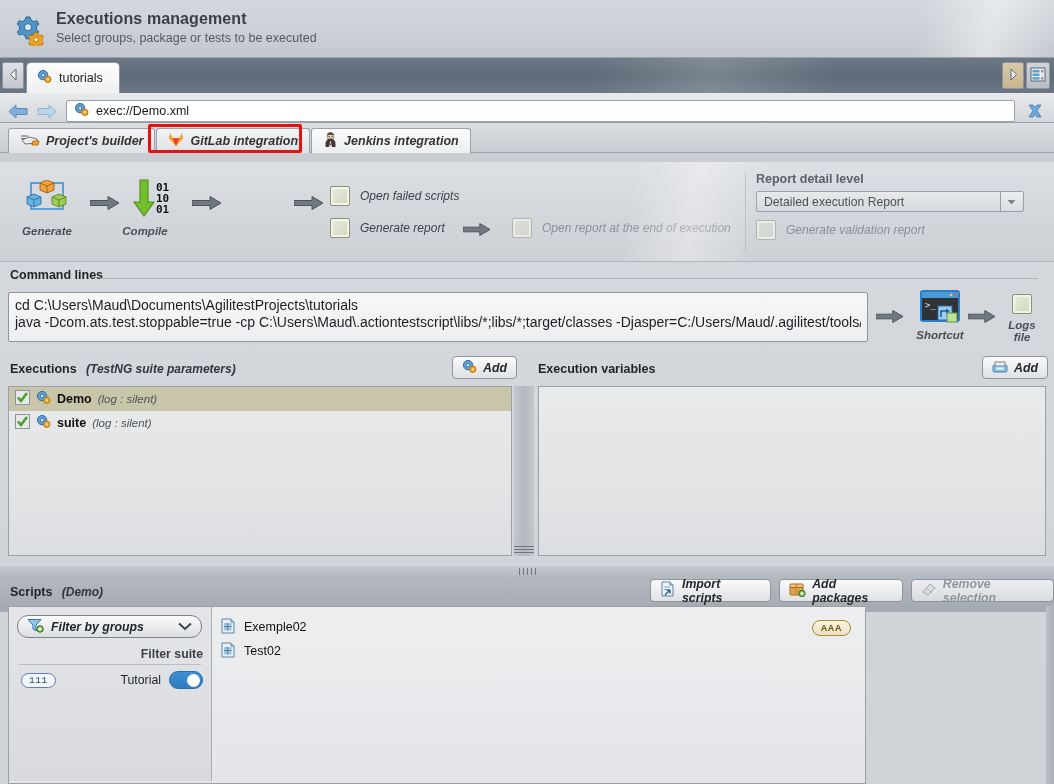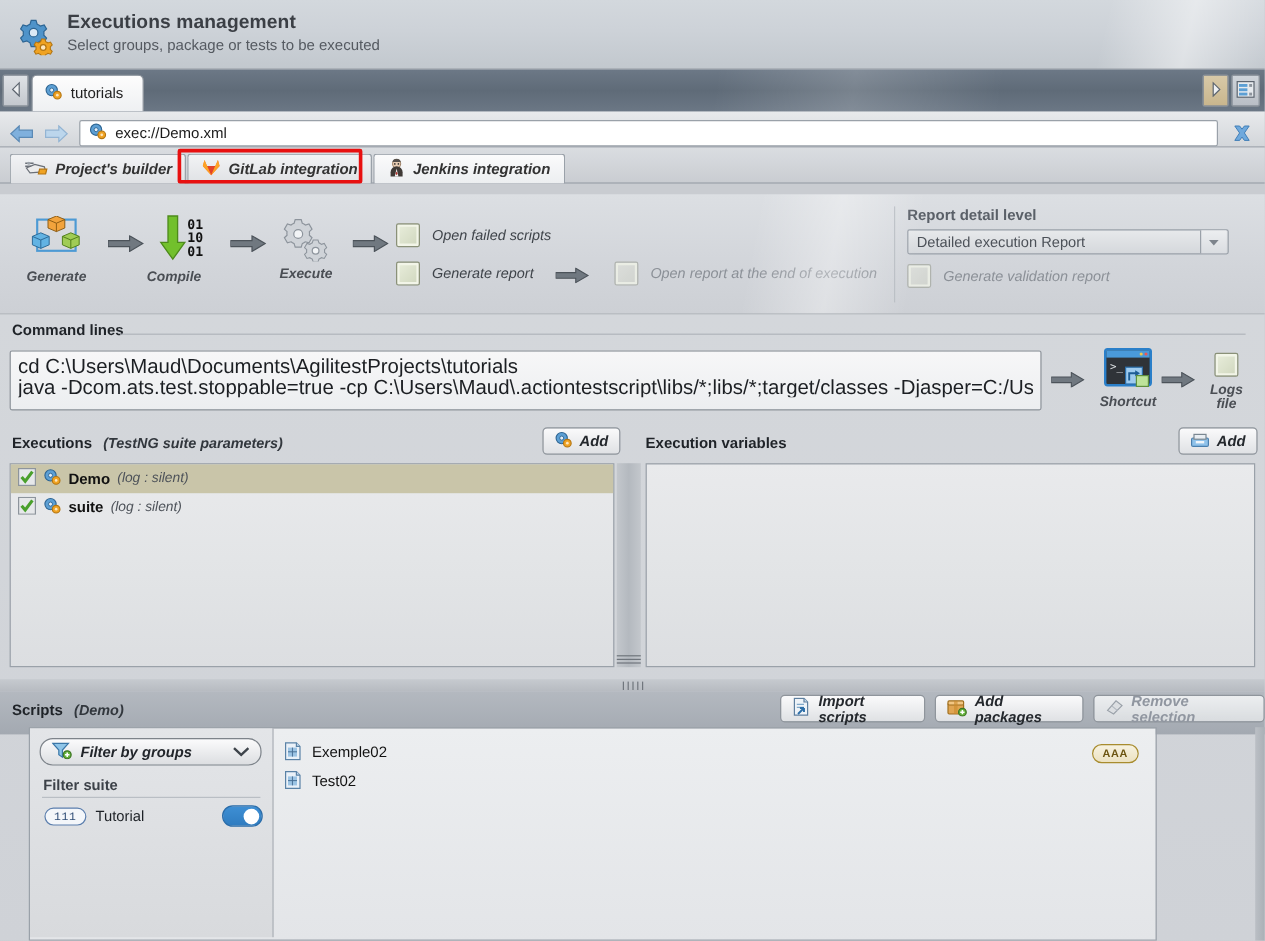--- a/index.html
+++ b/index.html
@@ -165,21 +165,21 @@
   .sect-title{ font-size:12.5px; font-weight:bold; color:#1f2328; display:inline-block;}
   .sect-sub{ font-size:12px; font-style:italic; font-weight:bold; color:#32373d; margin-left:6px;}
   .sect-rule{ position:absolute; height:1px; background:#b0b5bb; top:9px;}
 
   
   .cmd-box{
     position:absolute; left:8px; top:292px; width:860px; height:50px;
     background:linear-gradient(180deg,#f7f7f8,#eceef0);
     border:1px solid #8f959c; border-radius:2px;
     padding:4px 6px; overflow:hidden;
-    font-size:17px; color:#1c1f23; line-height:17px;
+    font-size:14px; color:#1c1f23; line-height:17px;
     white-space:nowrap;
   }
   .cmd-line{ overflow:hidden; text-overflow:clip; }
 
   
   .listpanel{
     position:absolute;
     background:linear-gradient(180deg,#e9eaec 0%,#e2e4e6 55%,#dcdee1 100%);
     border:1px solid #9aa1a9;
   }
@@ -213,23 +213,24 @@
     background:linear-gradient(180deg,#c6cacf,#b7bbc1);
     display:flex; align-items:center; justify-content:center;
   }
   .grip-v{ width:1px; height:7px; background:#70767d; margin:0 1.5px;}
 
   .scripts-hdr{
     position:absolute; left:0; top:576px; width:1054px; height:36px;
     background:linear-gradient(180deg,#b4b9c0,#a3a9b1);
   }
   .scripts-panel{
-    position:absolute; left:24px; top:606px; width:940px; height:176px;
+    position:absolute; left:8px; top:606px; width:858px; height:176px;
     background:linear-gradient(180deg,#eceef0,#e3e5e8);
     border:1px solid #9aa1a9;
+    text-align:right;
   }
   .filter-col{
     position:absolute; left:0; top:0; width:203px; height:174px;
     background:linear-gradient(180deg,#e3e5e8,#d8dadd);
     border-right:1px solid #a8adb4;
     padding:8px;
   }
   .filter-btn{
     width:185px; height:23px; border:1px solid #7d838a; border-radius:11px;
     background:linear-gradient(180deg,#fbfbfc,#dcdee1);
@@ -440,33 +441,20 @@
           <text x="34" y="35" font-family="DejaVu Sans Mono, monospace" font-size="11" font-weight="bold" fill="#111">01</text>
         </svg>
         <div class="step-label" style="margin-left:-14px;">Compile</div>
       </div>
       <div class="arrow" style="left:192px; top:34px;">
         <svg width="30" height="14" viewBox="0 0 30 14">
             <path d="M0 4.5 L18 4.5 L18 0.5 L29 7 L18 13.5 L18 9.5 L0 9.5 Z" fill="#707880" stroke="#4c535a"></path>
           </svg>
       </div>
 
-      <div class="step" style="left:218px; top:18px;">
-        <svg width="48" height="38" viewBox="0 0 48 38">
-          <g fill="#cfd3d8" stroke="#8d949c" stroke-width="1">
-            <path d="M15 3 l5 0 l.9 3 a8 8 0 0 1 2.6 1.5 l3-.9 l2.5 4.3 l-2.2 2.1 a8 8 0 0 1 0 3 l2.2 2.1 l-2.5 4.3 l-3-.9 a8 8 0 0 1-2.6 1.5 l-.9 3 l-5 0 l-.9-3 a8 8 0 0 1-2.6-1.5 l-3 .9 l-2.5-4.3 l2.2-2.1 a8 8 0 0 1 0-3 l-2.2-2.1 l2.5-4.3 l3 .9 a8 8 0 0 1 2.6-1.5 z"></path>
-          </g>
-          <circle cx="17.5" cy="15" r="3.7" fill="#f2f4f6" stroke="#8d949c"></circle>
-          <g fill="#cfd3d8" stroke="#8d949c" stroke-width=".9">
-            <path d="M30 20 l4 0 l.8 2.4 a6.4 6.4 0 0 1 2 1.2 l2.4-.7 l2 3.4 l-1.8 1.7 a6.4 6.4 0 0 1 0 2.3 l1.8 1.7 l-2 3.4 l-2.4-.7 a6.4 6.4 0 0 1-2 1.2 l-.8 2.4 l-4 0 l-.8-2.4 a6.4 6.4 0 0 1-2-1.2 l-2.4 .7 l-2-3.4 l1.8-1.7 a6.4 6.4 0 0 1 0-2.3 l-1.8-1.7 l2-3.4 l2.4 .7 a6.4 6.4 0 0 1 2-1.2 z"></path>
-          </g>
-          <circle cx="32" cy="29" r="2.8" fill="#f2f4f6" stroke="#8d949c"></circle>
-        </svg>
-        <div class="step-label">Execute</div>
-      </div>
       <div class="arrow" style="left:294px; top:34px;">
         <svg width="30" height="14" viewBox="0 0 30 14">
             <path d="M0 4.5 L18 4.5 L18 0.5 L29 7 L18 13.5 L18 9.5 L0 9.5 Z" fill="#707880" stroke="#4c535a"></path>
           </svg>
       </div>
 
       <div class="opt-row" style="left:330px; top:24px;">
         <span class="chk"></span>
         <span class="opt-label">Open failed scripts</span>
       </div>

